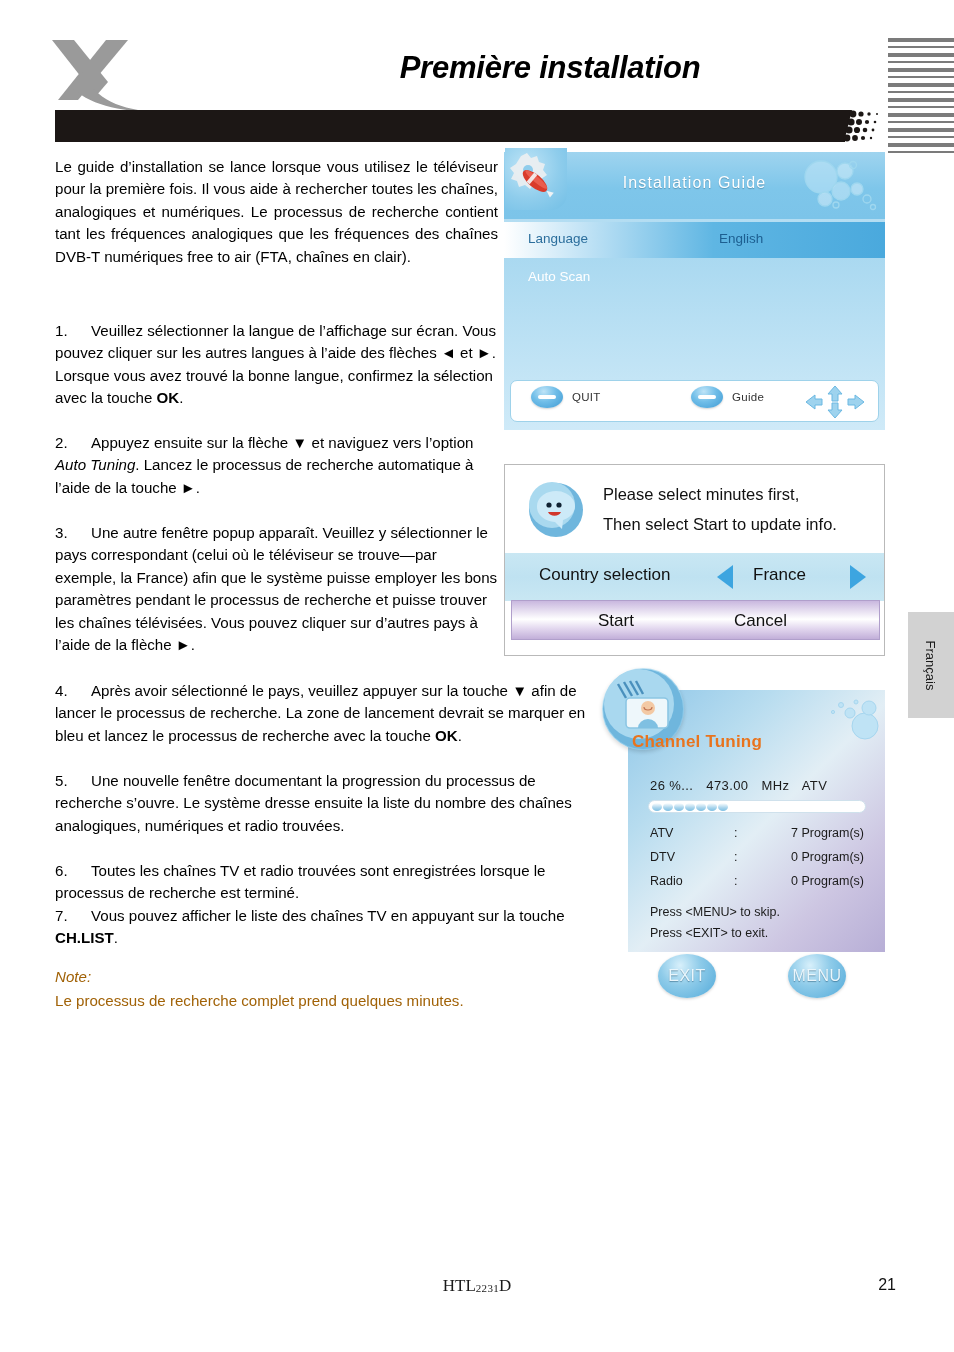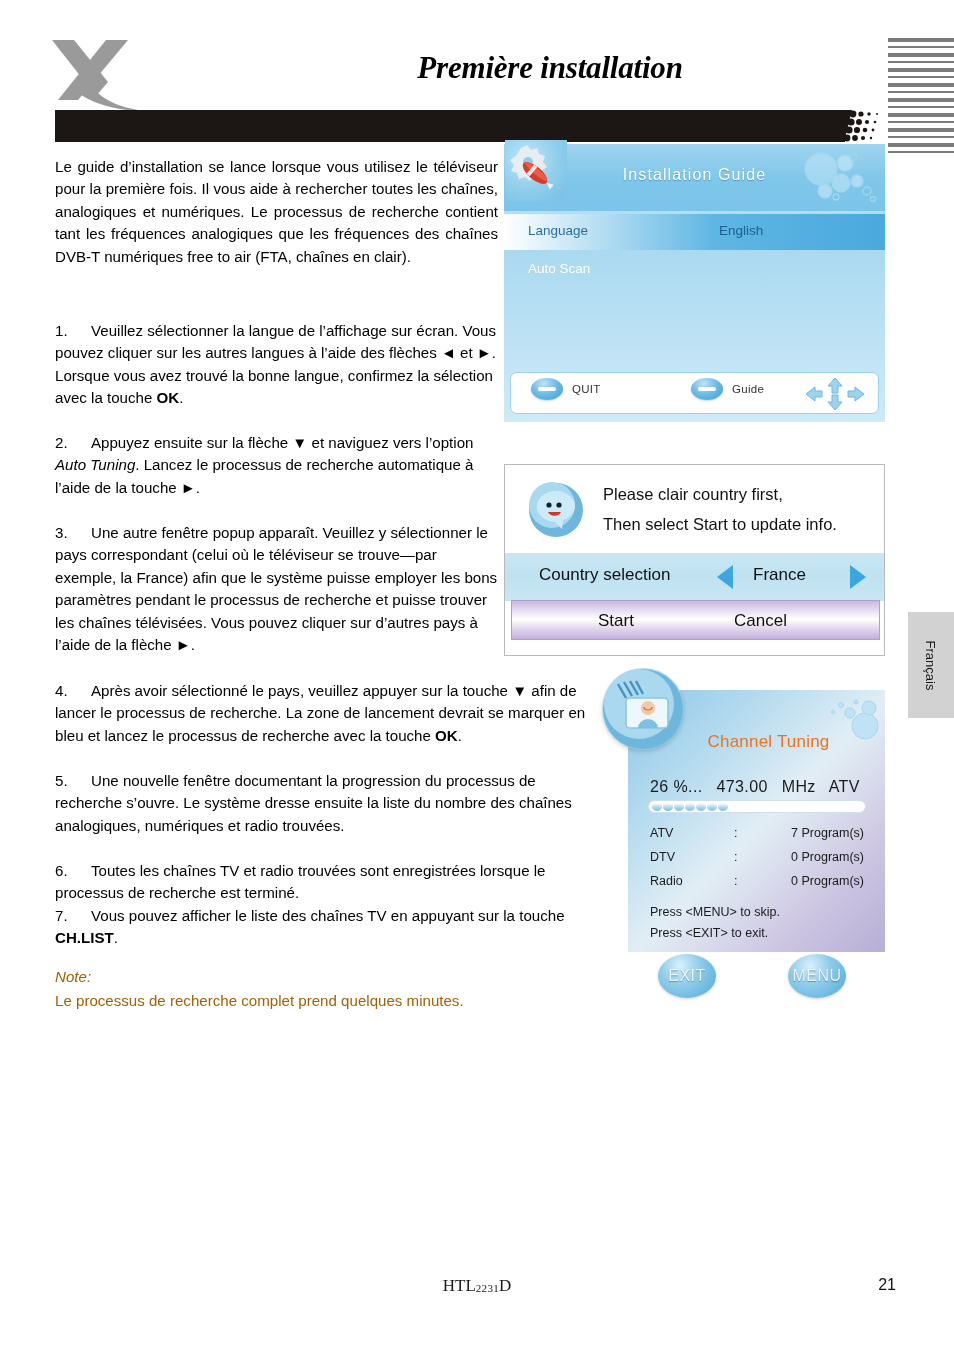--- a/index.html
+++ b/index.html
@@ -10,21 +10,21 @@
     overflow: hidden;
   }
   .page { position: relative; width: 954px; height: 1352px; background:#fff; }
 
   
   .x-logo { position:absolute; left:48px; top:38px; width:115px; height:78px; }
   .title {
     position:absolute; left:300px; top:50px; width:500px;
     font-size:31px; font-weight:bold; font-style:italic;
     color:#000; text-align:center; letter-spacing:-0.2px;
-    font-family:Liberation Serif, serif;
+    font-family:Liberation Sans, sans-serif;
   }
   .blackbar { position:absolute; left:55px; top:110px; width:790px; height:32px; background:#1c1715; }
   .halftone { position:absolute; left:840px; top:110px; width:46px; height:32px; overflow:hidden; }
   .halftone svg { display:block; }
 
   
   .stripes { position:absolute; right:0px; top:38px; width:66px; height:125px; }
   .stripes .s { width:100%; background:#7b7b7b; }
 
   
@@ -60,21 +60,21 @@
     position:absolute; left:0; top:1276px; width:954px; text-align:center;
     font-family:"Liberation Serif", serif; font-size:17px; color:#1a1a1a;
   }
   .footer-model sub { font-size:11px; vertical-align:baseline; position:relative; top:1px; letter-spacing:.3px;}
   .footer-page {
     position:absolute; right:58px; top:1276px;
     font-family:"Liberation Sans", sans-serif; font-size:16px; color:#111;
   }
 
   
-  .shot1 { position:absolute; left:504px; top:144px; width:381px; height:278px;
+  .shot1 { position:absolute; left:504px; top:152px; width:381px; height:278px;
            background: linear-gradient(180deg,#cfe9f7 0%, #a8d8f0 35%, #cfeaf8 100%); }
   .s1-header { position:absolute; left:0; top:0; width:100%; height:67px;
                background: linear-gradient(180deg,#9fd4ef 0%, #7ec6ea 55%, #7cc4e9 100%); }
   .s1-title { position:absolute; left:0; top:22px; width:100%; text-align:center;
               font-size:16px; color:#ffffff; letter-spacing:1.1px; text-shadow:0 1px 1px rgba(40,90,120,.45); }
   .s1-icon { position:absolute; left:1px; top:-4px; width:62px; height:62px; border-radius:0 0 16px 0;
              background: radial-gradient(circle at 35% 30%, #bfe5f7 0%, #8fcdec 55%, #72bfe6 100%); overflow:hidden; }
   .s1-bubbles { position:absolute; right:4px; top:3px; width:80px; height:62px; }
 
   .s1-row { position:absolute; left:0; width:100%; height:36px; }
@@ -116,24 +116,24 @@
       border:1px solid #b09fcb; }
   .s2-actions .a-btn { position:absolute; top:10px; font-size:17px; color:#111; }
 
   
   .shot3 { position:absolute; left:628px; top:690px; width:257px; height:310px; }
   .s3-panel { position:absolute; left:0; top:0; width:257px; height:262px;
       background: linear-gradient(135deg,#8ec6e8 0%, #b7dcef 28%, #e2eef5 52%, #cdc6e2 78%, #b7aed6 100%); }
   .s3-avatar { position:absolute; left:-26px; top:-22px; width:82px; height:82px; border-radius:50%;
       background: radial-gradient(circle at 32% 26%, #e9f6fc 0%, #a9d8ef 45%, #6bb6df 100%);
       box-shadow:0 2px 4px rgba(0,0,0,.16); overflow:hidden; }
-  .s3-title { position:absolute; left:12px; top:42px; width:100%; text-align:center;
-      font-size:17px; color:#e8741e; font-weight:normal; letter-spacing:.2px; }
+  .s3-title { position:absolute; left:4px; top:42px; width:100%; 
+      font-size:17px; color:#e8741e; font-weight:bold; letter-spacing:.2px; }
   .s3-bubbles { position:absolute; right:4px; top:6px; width:62px; height:46px; }
-  .s3-freq { position:absolute; left:22px; top:88px; font-size:16px; color:#1b1b1b; letter-spacing:.4px; }
+  .s3-freq { position:absolute; left:22px; top:88px; font-size:13px; color:#1b1b1b; letter-spacing:.4px; }
   .s3-freq span { margin-right:9px; }
   .s3-bar { position:absolute; left:20px; top:110px; width:218px; height:13px;
       background:#ffffff; border-radius:7px; border:1px solid #cfe1ec; overflow:hidden; }
   .s3-bar .dots { position:absolute; left:3px; top:2px; display:flex; gap:1px; }
   .s3-bar .dots i { display:block; width:10px; height:8px; border-radius:50%;
       background: linear-gradient(180deg,#ffffff 0%, #a9d4ec 60%, #7dbfe3 100%); }
   .s3-stats { position:absolute; left:22px; top:136px; width:214px; font-size:12.5px; color:#1b1b1b; }
   .s3-stats .r { position:relative; height:24px; }
   .s3-stats .k { position:absolute; left:0; }
   .s3-stats .c { position:absolute; left:84px; }
@@ -335,21 +335,21 @@
         <svg width="58" height="58" viewBox="0 0 58 58">
           <circle cx="29" cy="29" r="27" fill="#6fb6dd"></circle>
           <circle cx="25" cy="24" r="23" fill="#a9d9ef"></circle>
           <path d="M10,26 a19,15 0 1,1 26,13 l-1,9 -7,-7 a19,15 0 0,1 -18,-15 z" fill="#cdeaf8"></path>
           <circle cx="22" cy="24" r="2.6" fill="#123"></circle>
           <circle cx="32" cy="24" r="2.6" fill="#123"></circle>
           <path d="M21,31 a7,6 0 0,0 13,0 z" fill="#d1362b"></path>
         </svg>
       </div>
       <div class="s2-lines">
-        <div>Please clair country first,</div>
+        <div>Please select minutes first,</div>
         <div>Then select Start to update info.</div>
       </div>
     </div>
 
     <div class="s2-country">
       <span class="c-lbl">Country selection</span>
       <span class="s2-arrow-l"></span>
       <span class="c-val">France</span>
       <span class="s2-arrow-r"></span>
     </div>

